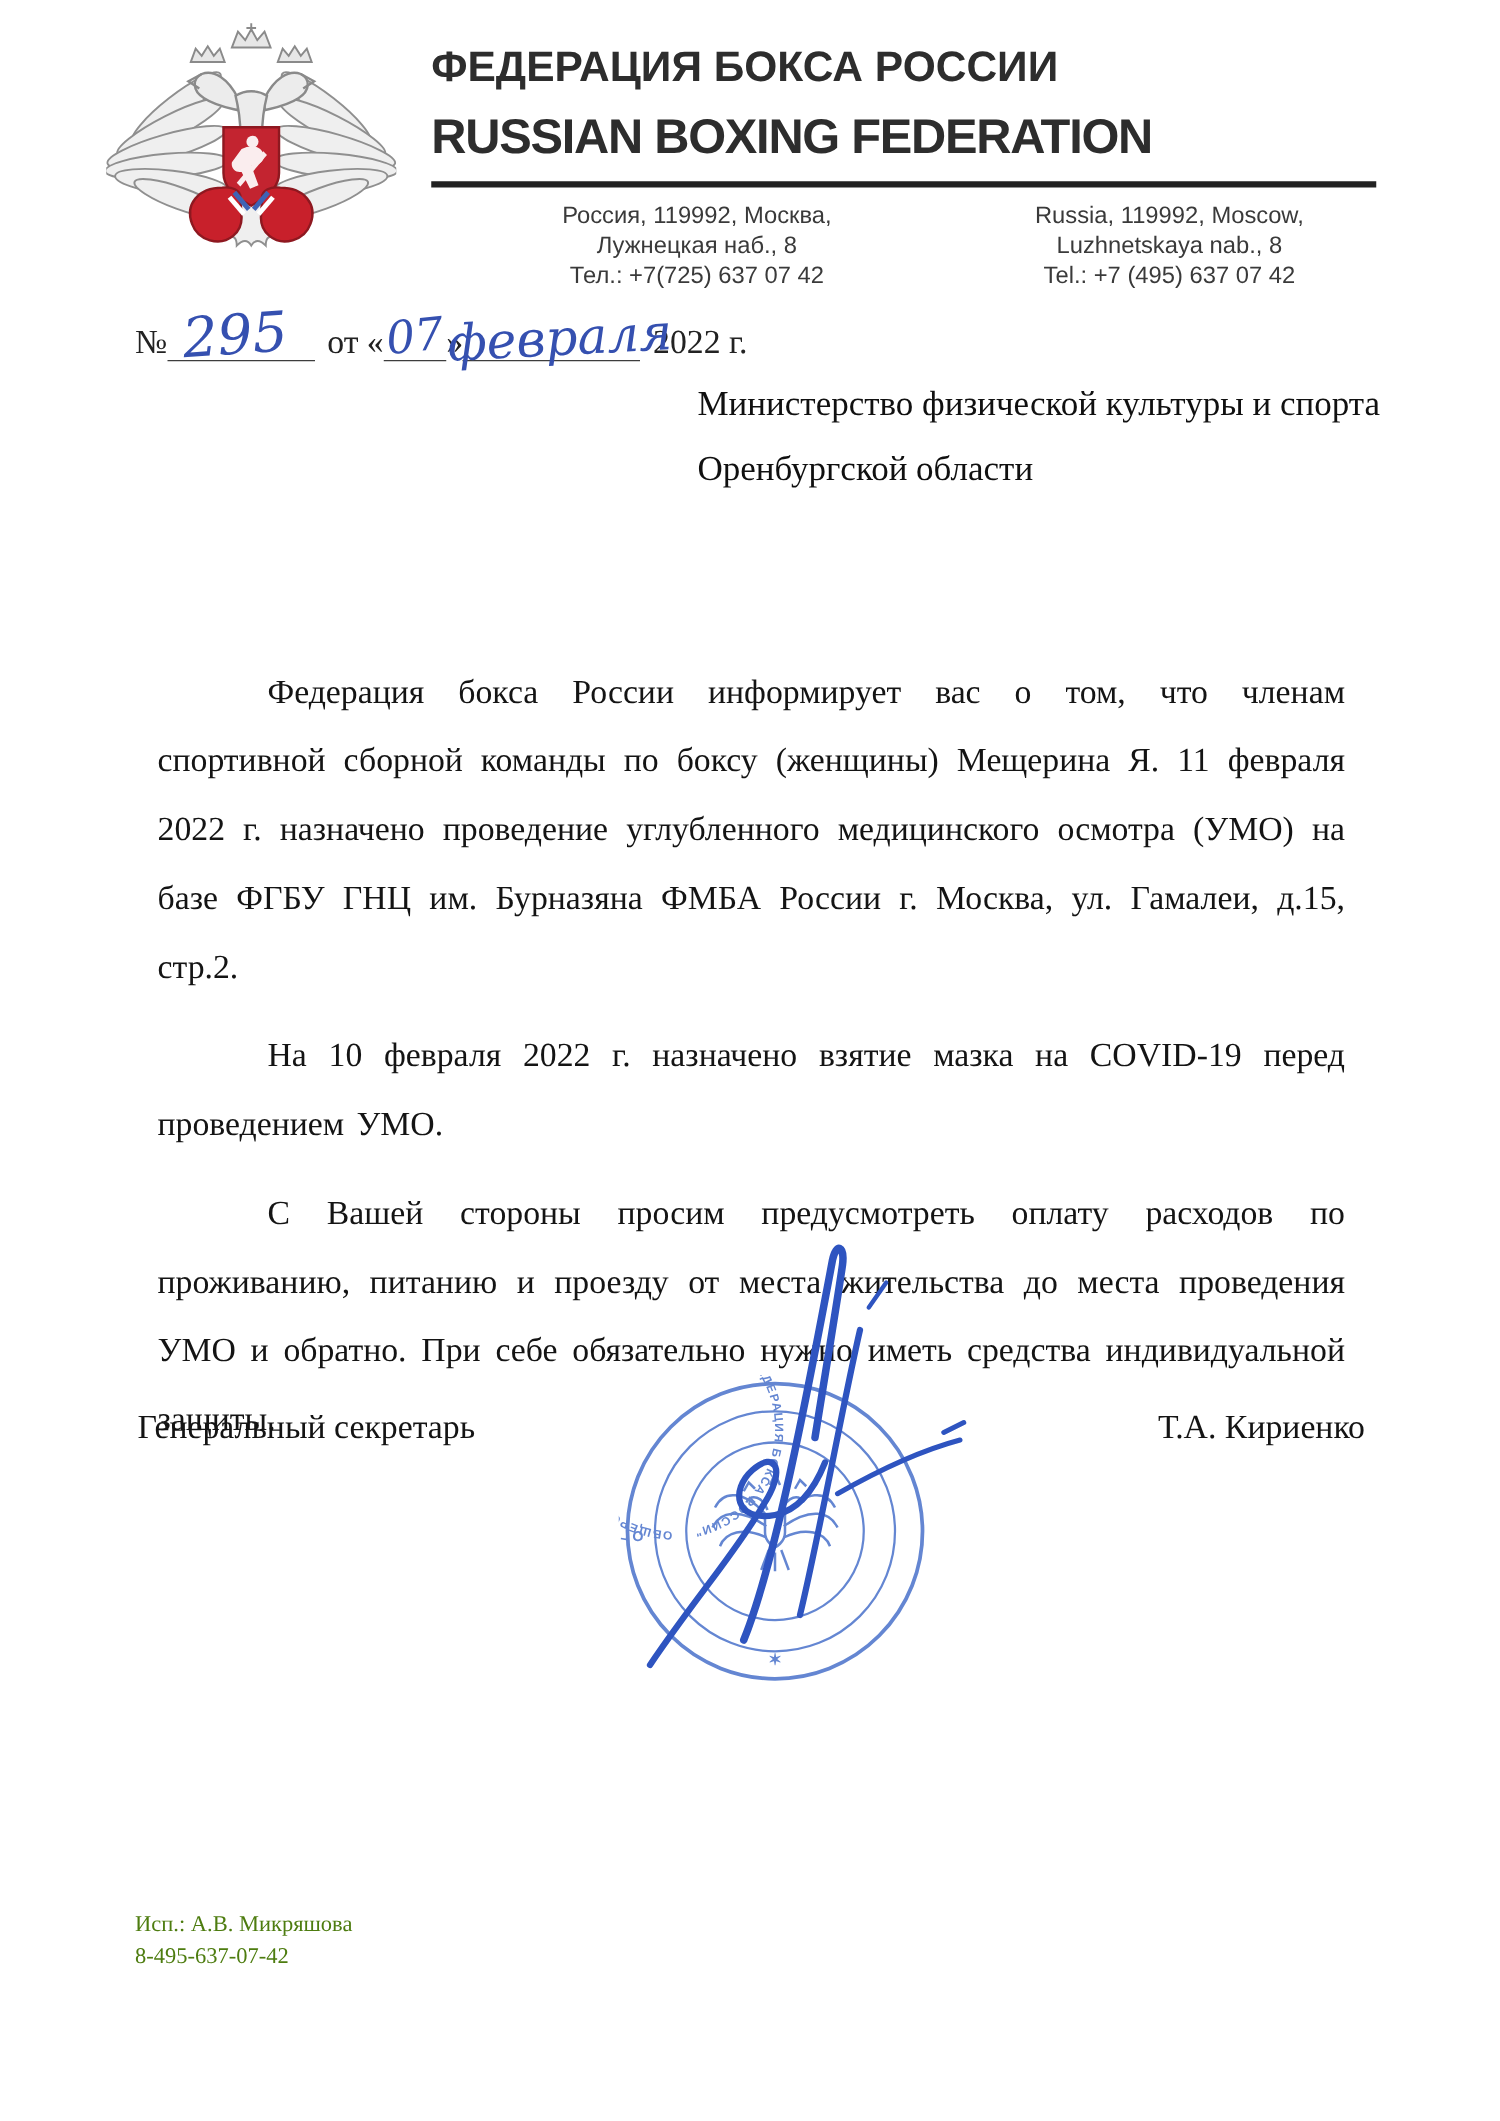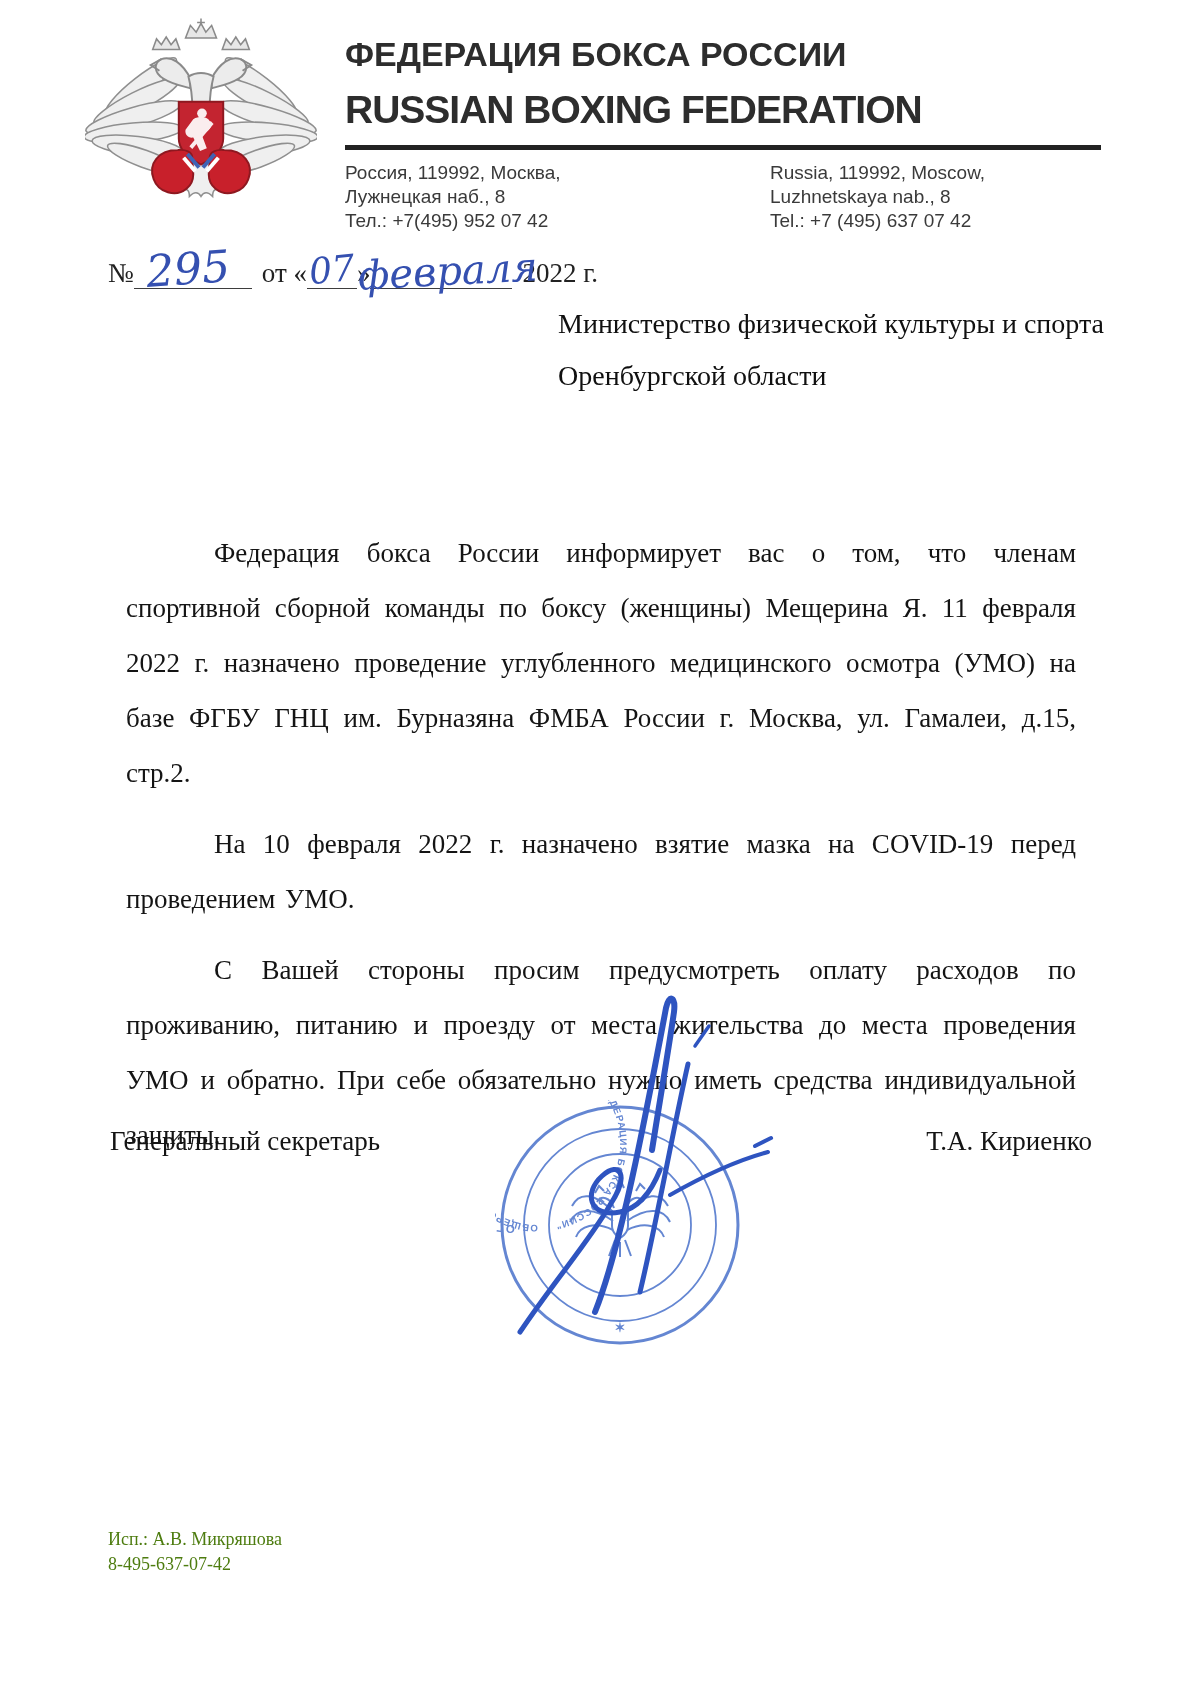--- a/index.html
+++ b/index.html
@@ -9,21 +9,21 @@
   
   .emblem{position:absolute;left:85px;top:14px;width:232px;height:218px;}
   .head-text{position:absolute;left:345px;top:26px;width:756px;}
   .title-ru{font-family:"Liberation Sans",sans-serif;font-weight:bold;font-size:34px;
             letter-spacing:0;color:#2d2d2d;line-height:56px;white-space:nowrap;}
   .title-en{font-family:"Liberation Sans",sans-serif;font-weight:bold;font-size:39px;
             letter-spacing:-1px;color:#2d2d2d;line-height:56px;white-space:nowrap;}
   .head-rule{margin-top:7px;height:5px;background:#222;}
   .addr-row{display:flex;margin-top:11px;font-family:"Liberation Sans",sans-serif;
             font-size:19px;line-height:24px;color:#3a3a3a;}
-  .addr-col{width:425px;}
+  .addr-col{width:425px;text-align:center;}
   .addr-col.en{width:331px;}
 
   
   .ref-line{position:absolute;left:108px;top:243px;font-size:27px;color:#222;
             display:flex;align-items:flex-end;height:46px;}
   .blank{display:inline-block;border-bottom:1.5px solid #3d3d3d;position:relative;height:36px;}
   .b-num{width:118px;}
   .b-day{width:50px;}
   .b-month{width:142px;}
   .hand{position:absolute;font-family:"DejaVu Serif",serif;font-style:italic;
@@ -117,21 +117,21 @@
   </svg>
 
   <div class="head-text">
     <div class="title-ru">ФЕДЕРАЦИЯ БОКСА РОССИИ</div>
     <div class="title-en">RUSSIAN BOXING FEDERATION</div>
     <div class="head-rule"></div>
     <div class="addr-row">
       <div class="addr-col">
         <div>Россия, 119992, Москва,</div>
         <div>Лужнецкая наб., 8</div>
-        <div>Тел.: +7(495) 952 07 42</div>
+        <div>Тел.: +7(725) 637 07 42</div>
       </div>
       <div class="addr-col en">
         <div>Russia, 119992, Moscow,</div>
         <div>Luzhnetskaya nab., 8</div>
         <div>Tel.: +7 (495) 637 07 42</div>
       </div>
     </div>
   </div>
 
   <div class="ref-line">

